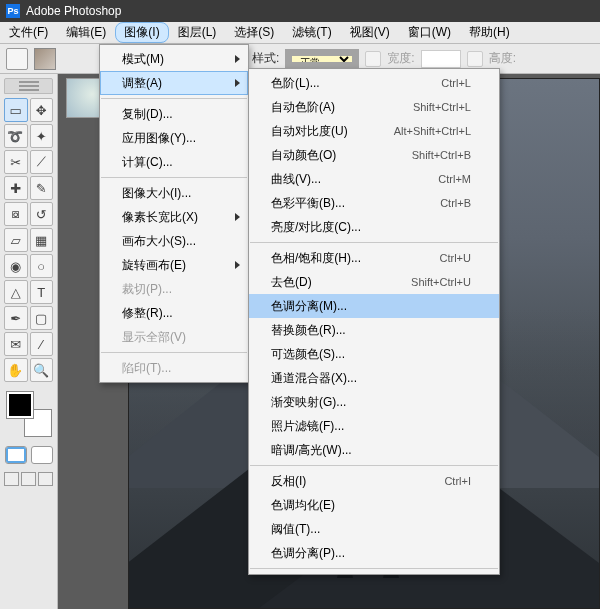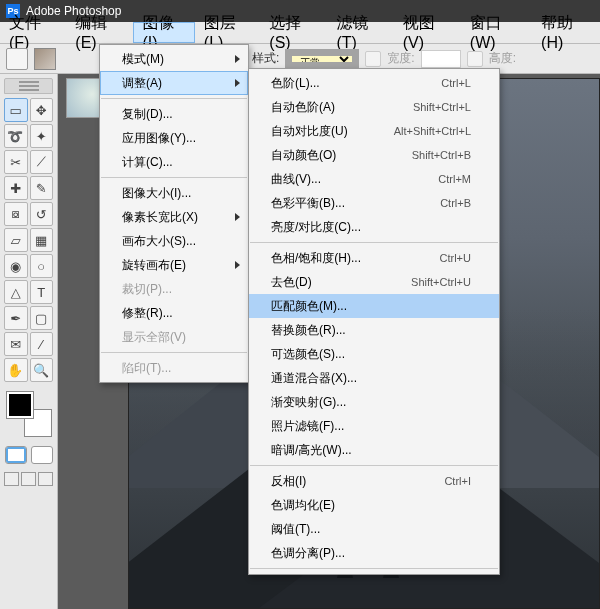--- a/index.html
+++ b/index.html
@@ -1,23 +1,23 @@
 <!DOCTYPE html>
 <html><head>
 <meta charset="utf-8">
 <style>
   * { box-sizing: border-box; margin: 0; padding: 0; font-family: "Microsoft YaHei", "SimSun", sans-serif; }
   body { width: 600px; height: 609px; background: #444; overflow: hidden; position: relative; }
   
   .titlebar { height: 22px; background: #3a3a3a; color: #fff; display: flex; align-items: center; padding: 0 6px; font-size: 12px; }
   .titlebar-icon { width: 14px; height: 14px; background: #1473e6; border-radius: 0; margin-right: 6px; display: inline-flex; align-items: center; justify-content: center; font-size: 9px; font-weight: bold; }
   
-  .menubar { height: 22px; background: #eaeaea; display: flex; align-items: stretch; font-size: 16px; color: #000; border-bottom: 1px solid #bbb; }
+  .menubar { height: 22px; background: #eaeaea; display: flex; align-items: stretch; font-size: 12px; color: #000; border-bottom: 1px solid #bbb; }
   .menubar .menu-item { padding: 0 9px; display: flex; align-items: center; cursor: default; }
-  .menubar .menu-item.active { background: #cfe8ff; outline: 1px solid #7db6ec; outline-offset: -1px; }
+  .menubar .menu-item.active { background: #cfe8ff; outline: 1px solid #7db6ec; outline-offset: -1px; border-radius: 8px; }
   
   .optionsbar { height: 30px; background: #eaeaea; border-bottom: 1px solid #bbb; display: flex; align-items: center; padding: 0 6px; font-size: 12px; gap: 6px; }
   .opt-icon { width: 22px; height: 22px; background: #f5f5f5; border: 1px solid #999; border-radius: 2px; }
   .opt-swatch { width: 22px; height: 22px; background: linear-gradient(135deg,#a09080,#d0c8c0); border: 1px solid #888; }
   .opt-sel { height: 20px; font-size: 10px; border: 7px solid #a3a3a3; background: #fef9c3; padding: 0 16px 0 4px; }
   .opt-label { color: #333; }
   .opt-label.dim { color: #9d9d9d; }
   .opt-input { width: 40px; height: 18px; border: 1px solid #ccc; background: #fff; font-size: 11px; padding: 0 2px; color: #aaa; }
   .opt-small-icon { width: 16px; height: 16px; border: 1px solid #ccc; background: #f3f3f3; border-radius: 2px; }
   
@@ -255,21 +255,21 @@
   <div class="sep"></div>
   <div class="row">
       <span>色相/饱和度(H)...</span>
       <span class="shortcut">Ctrl+U</span>
     </div>
   <div class="row">
       <span>去色(D)</span>
       <span class="shortcut">Shift+Ctrl+U</span>
     </div>
   <div class="row highlight">
-      <span>匹配颜色(M)...</span>
+      <span>色调分离(M)...</span>
     </div>
   <div class="row">
       <span>替换颜色(R)...</span>
     </div>
   <div class="row">
       <span>可选颜色(S)...</span>
     </div>
   <div class="row">
       <span>通道混合器(X)...</span>
     </div>

